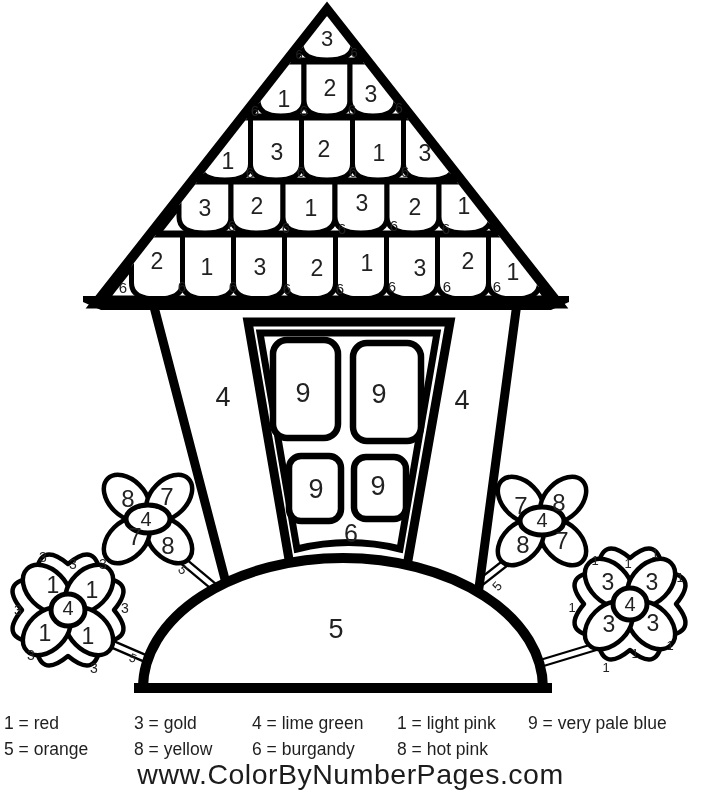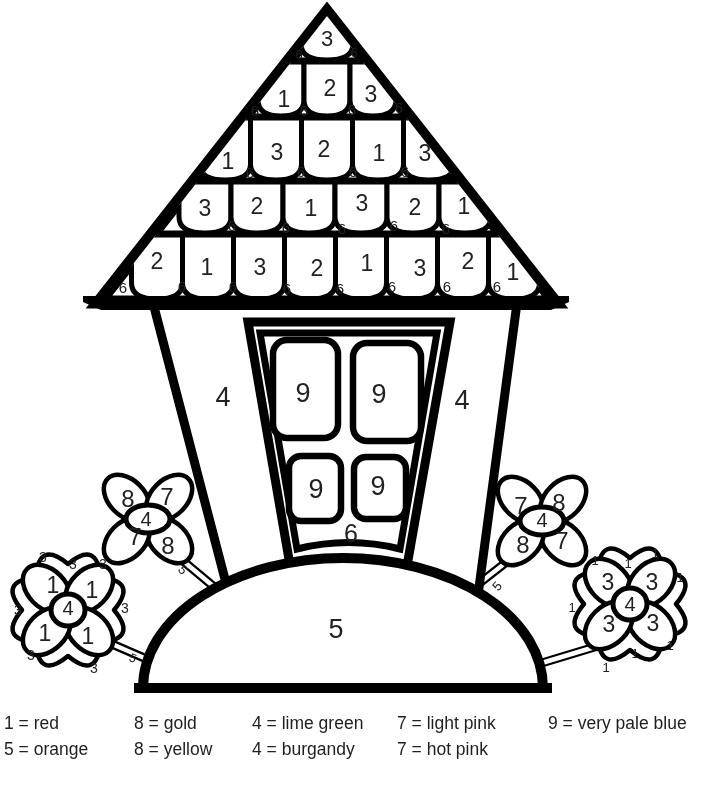--- a/index.html
+++ b/index.html
@@ -221,29 +221,30 @@
         <text x="606" y="667" font-size="13" text-anchor="middle" dominant-baseline="central">1</text>
       </g>
   </svg>
 
   <div class="legend" id="legend" style="top: 710px;">
       <div class="legend-col" style="left: 4px;">
         <span class="legend-item">1 = red</span>
         <span class="legend-item">5 = orange</span>
       </div>
       <div class="legend-col" style="left: 134px;">
-        <span class="legend-item">8 = gold</span>
+        <span class="legend-item">3 = gold</span>
         <span class="legend-item">8 = yellow</span>
       </div>
       <div class="legend-col" style="left: 252px;">
         <span class="legend-item">4 = lime green</span>
-        <span class="legend-item">4 = burgandy</span>
+        <span class="legend-item">6 = burgandy</span>
       </div>
       <div class="legend-col" style="left: 397px;">
-        <span class="legend-item">7 = light pink</span>
-        <span class="legend-item">7 = hot pink</span>
-      </div>
-      <div class="legend-col" style="left: 548px;">
+        <span class="legend-item">1 = light pink</span>
+        <span class="legend-item">8 = hot pink</span>
+      </div>
+      <div class="legend-col" style="left: 528px;">
         <span class="legend-item">9 = very pale blue</span>
       </div>
     </div>
 
+  <div class="footer">www.ColorByNumberPages.com</div>
 </div>
 
 </body></html>

